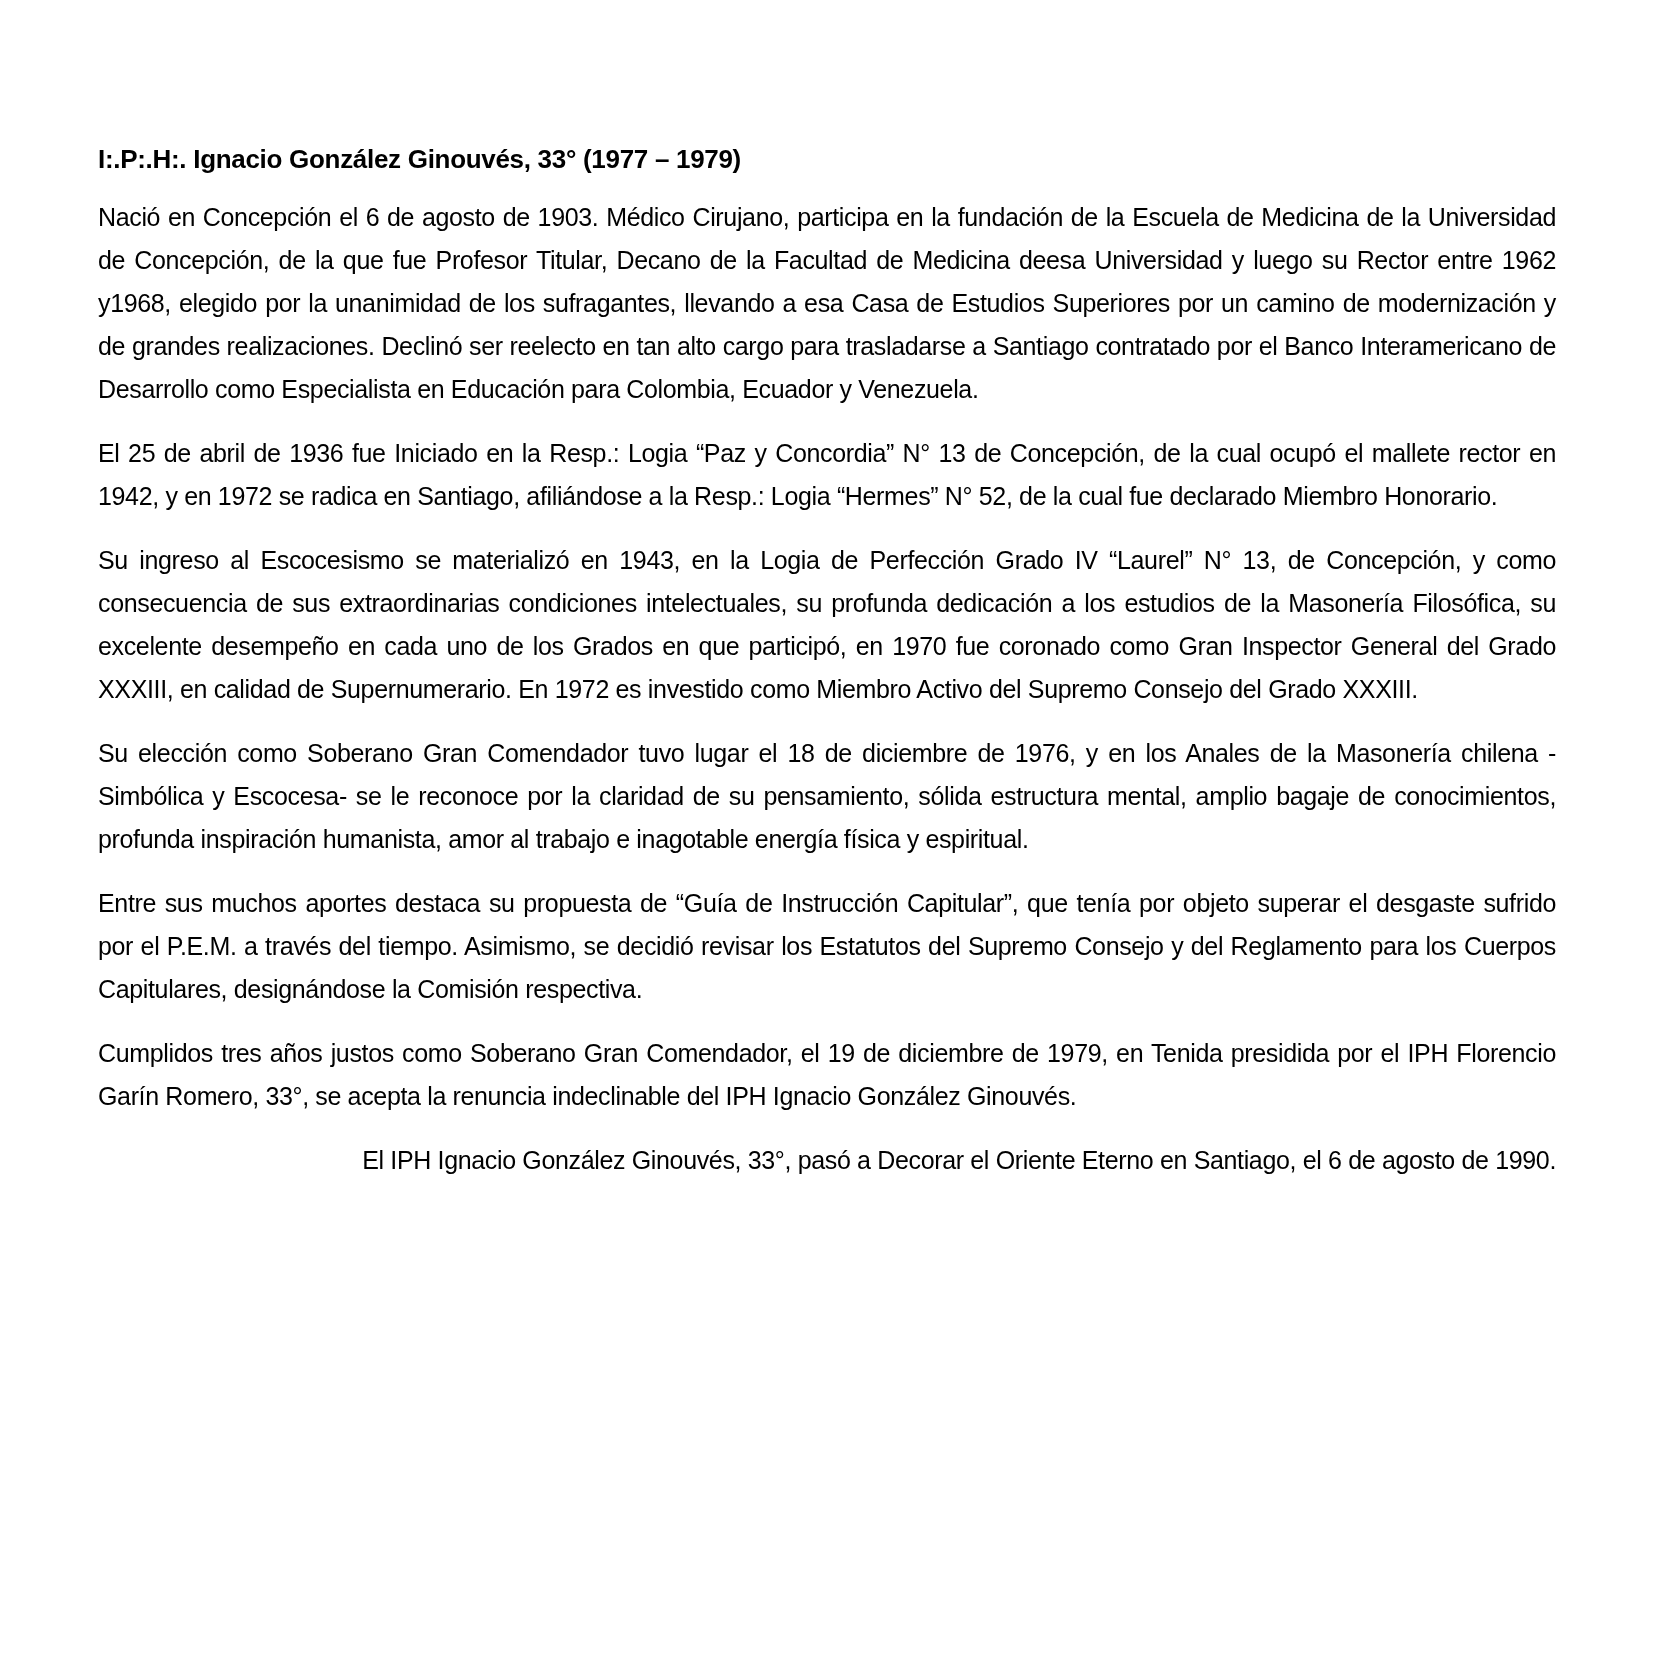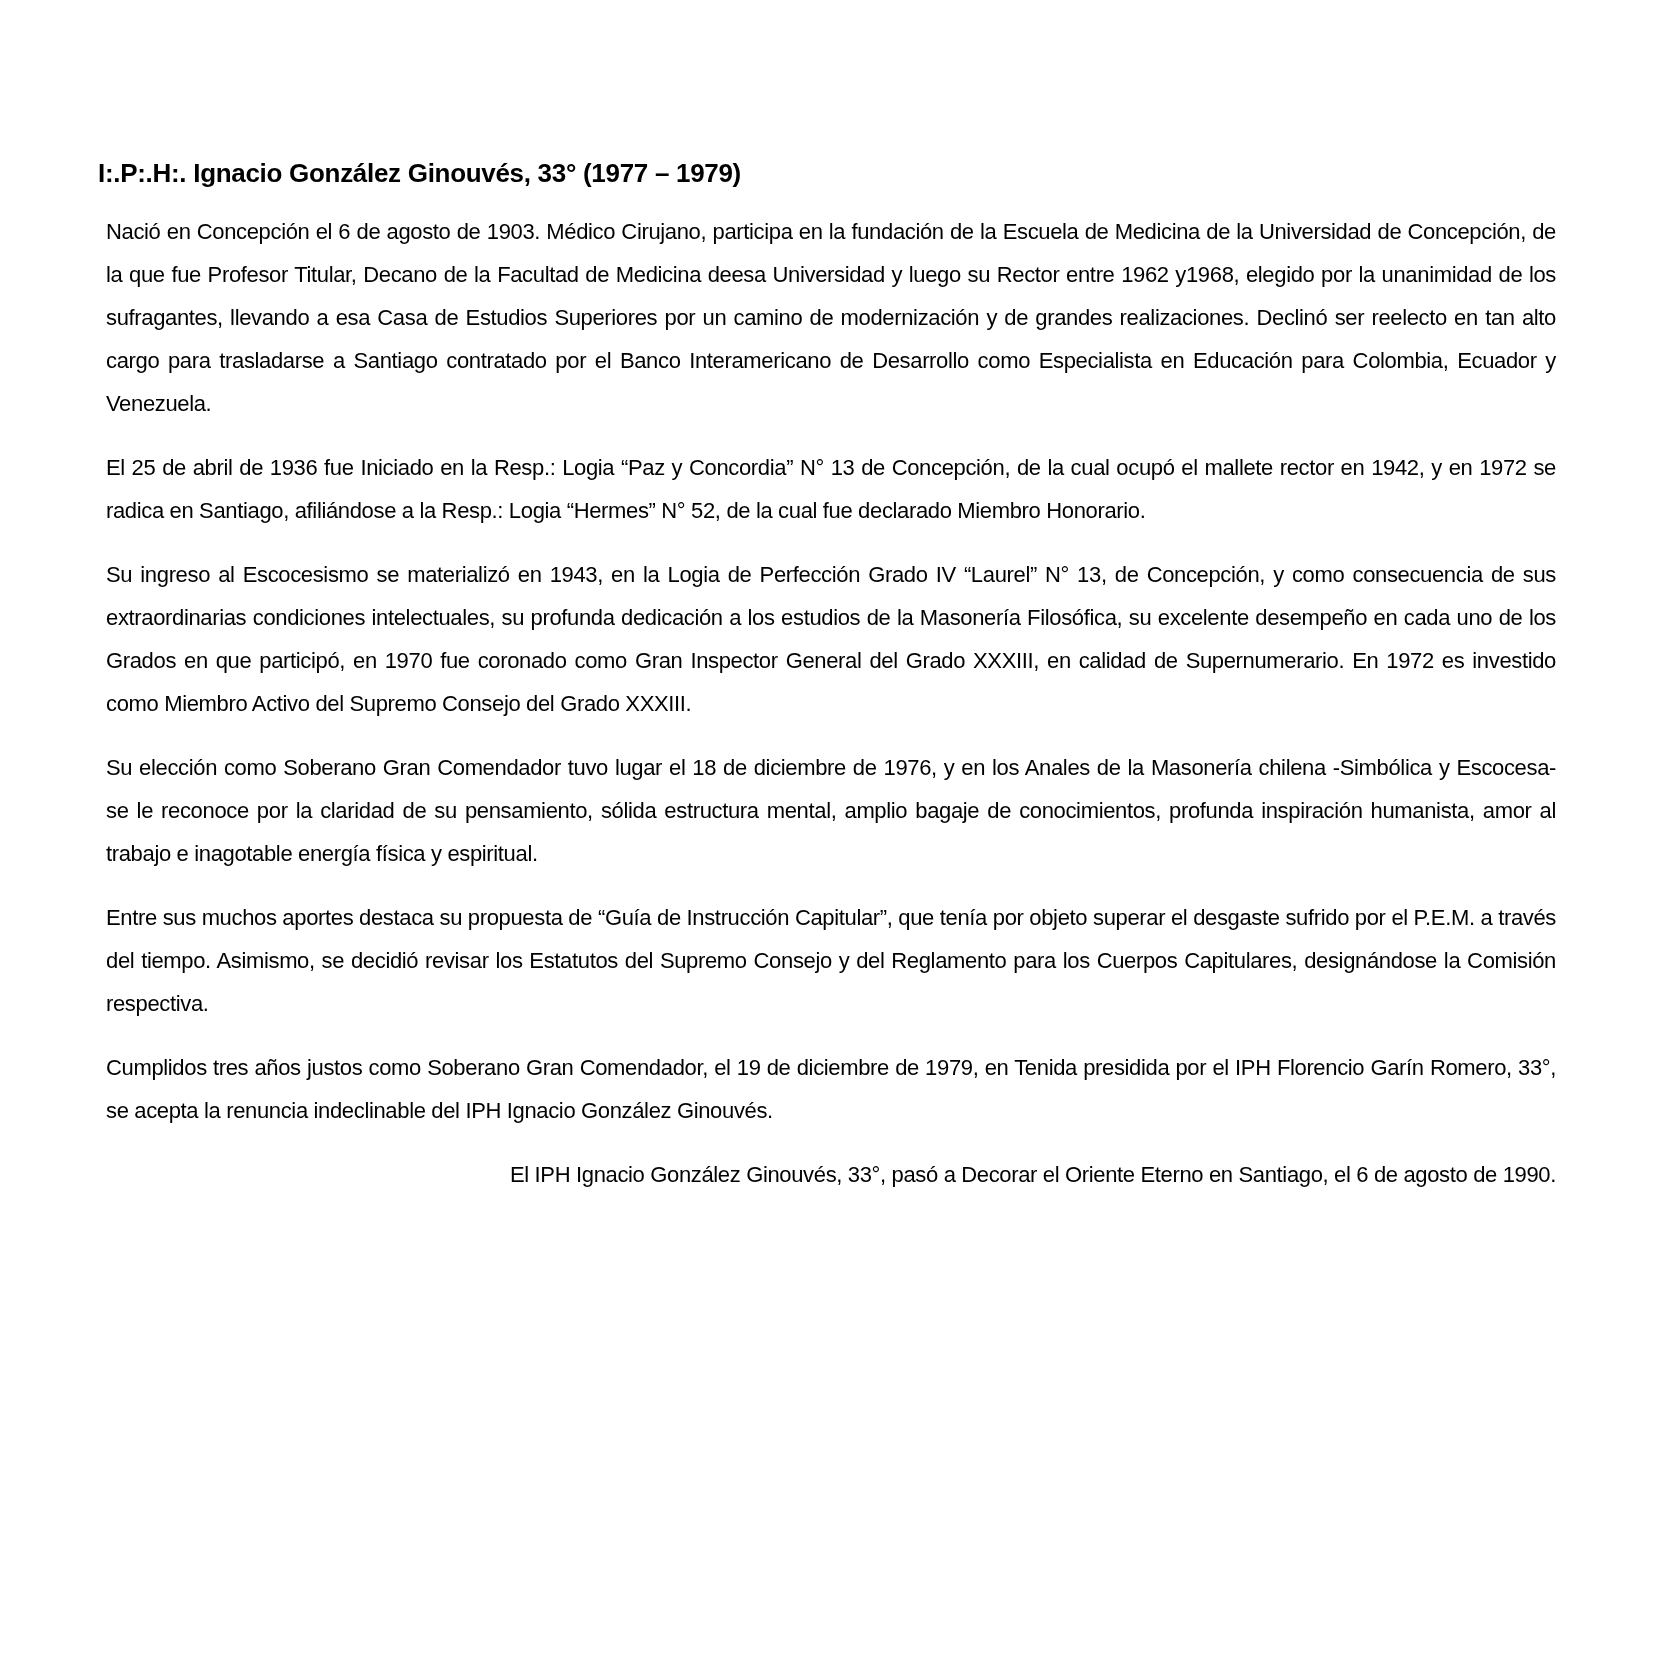--- a/index.html
+++ b/index.html
@@ -18,28 +18,28 @@
     .page {
       position: absolute;
       left: 98px;
       top: 140px;
       width: 1458px;
     }
     .title {
       font-weight: bold;
       font-size: 26px;
       line-height: 34px;
-      margin: 16px 0 20px 0;
+      margin: 2px 0 20px 0;
       letter-spacing: -0.3px;
     }
     .para {
-      font-size: 22px;
+      font-size: 25px;
       line-height: 43px;
       text-align: justify;
-      margin: 0 0 21px 8px;
+      margin: 0 0 21px 0;
       letter-spacing: -0.35px;
       word-spacing: 0px;
     }
     .para.last {
       text-align: right;
     }
   </style>
 </head>
 <body>
 

